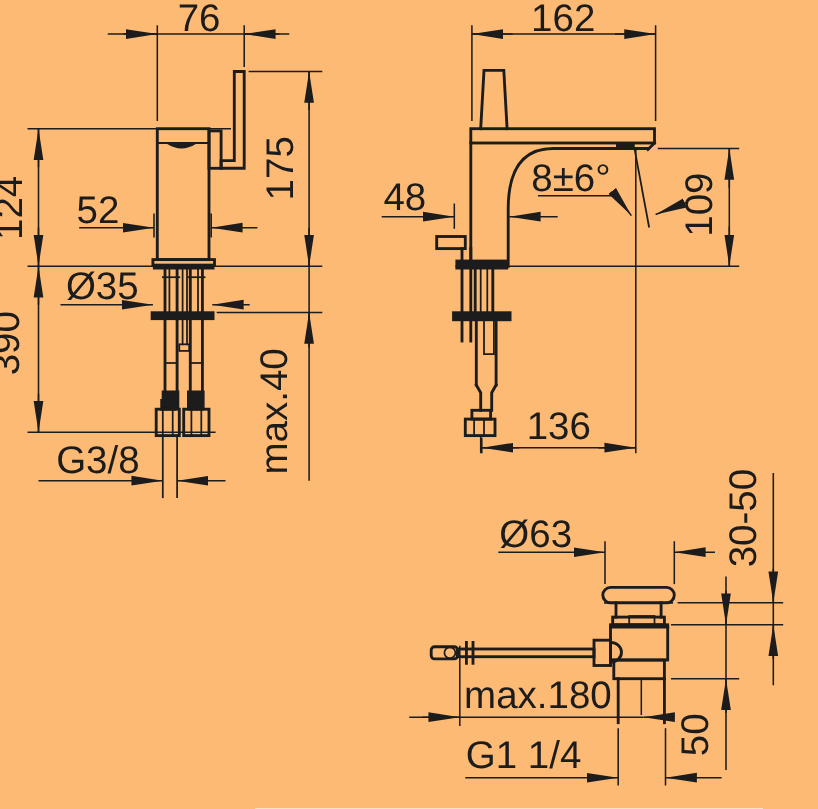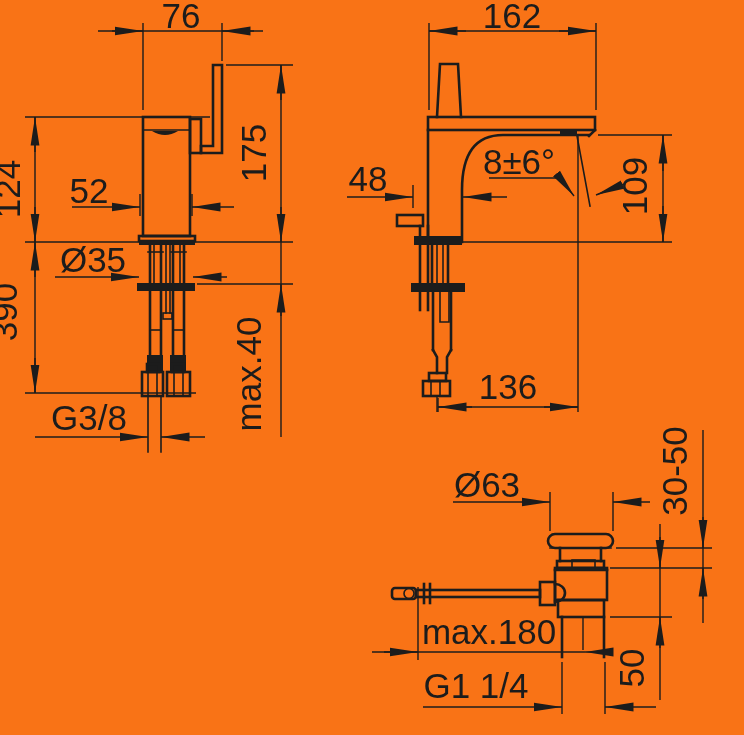--- a/index.html
+++ b/index.html
@@ -1,17 +1,17 @@
 <!DOCTYPE html>
 <html><head>
 <meta charset="utf-8">
 <style>
   html,body{margin:0;padding:0;background:#ffffff;}
   .sheet{
-    width:744px;height:735px;position:relative;background:#f97316;
+    width:744px;height:735px;position:relative;background:#fdba74;
     font-family:"Liberation Sans","DejaVu Sans",sans-serif;
     overflow:hidden;
   }
   svg{display:block;}
   .part{stroke:#1c1c1c;fill:none;stroke-width:2.6;stroke-linecap:square;}
   .part-thin{stroke:#1c1c1c;fill:none;stroke-width:1.6;stroke-linecap:square;}
   .part-fill{fill:#1c1c1c;stroke:none;}
   .dim{stroke:#1c1c1c;fill:none;stroke-width:1.4;stroke-linecap:butt;}
   .dim-text{
     font-family:"Liberation Sans","DejaVu Sans",sans-serif;

